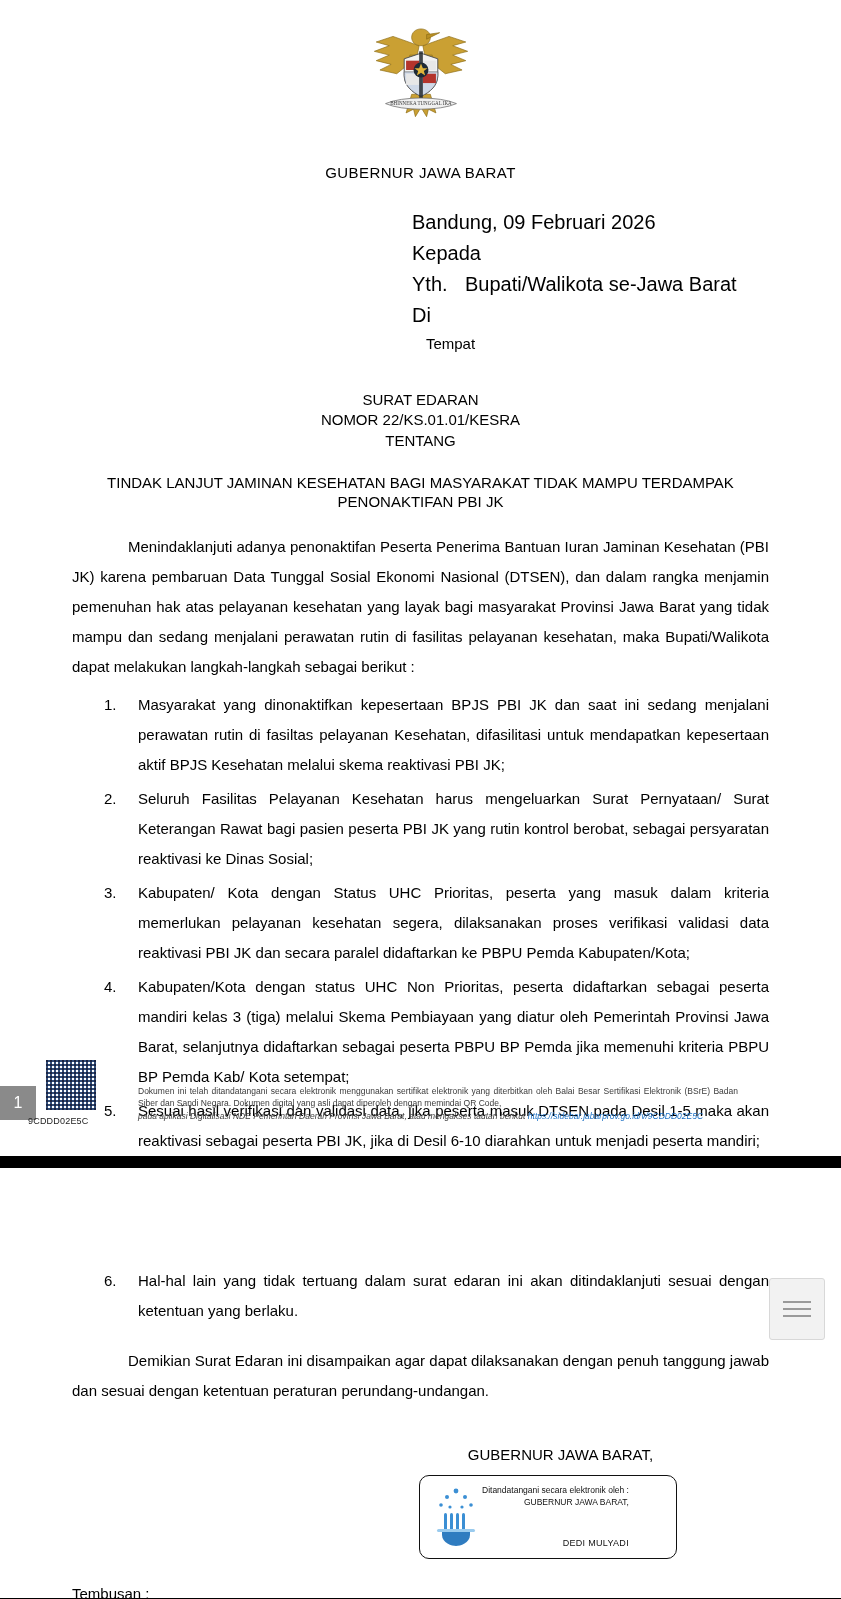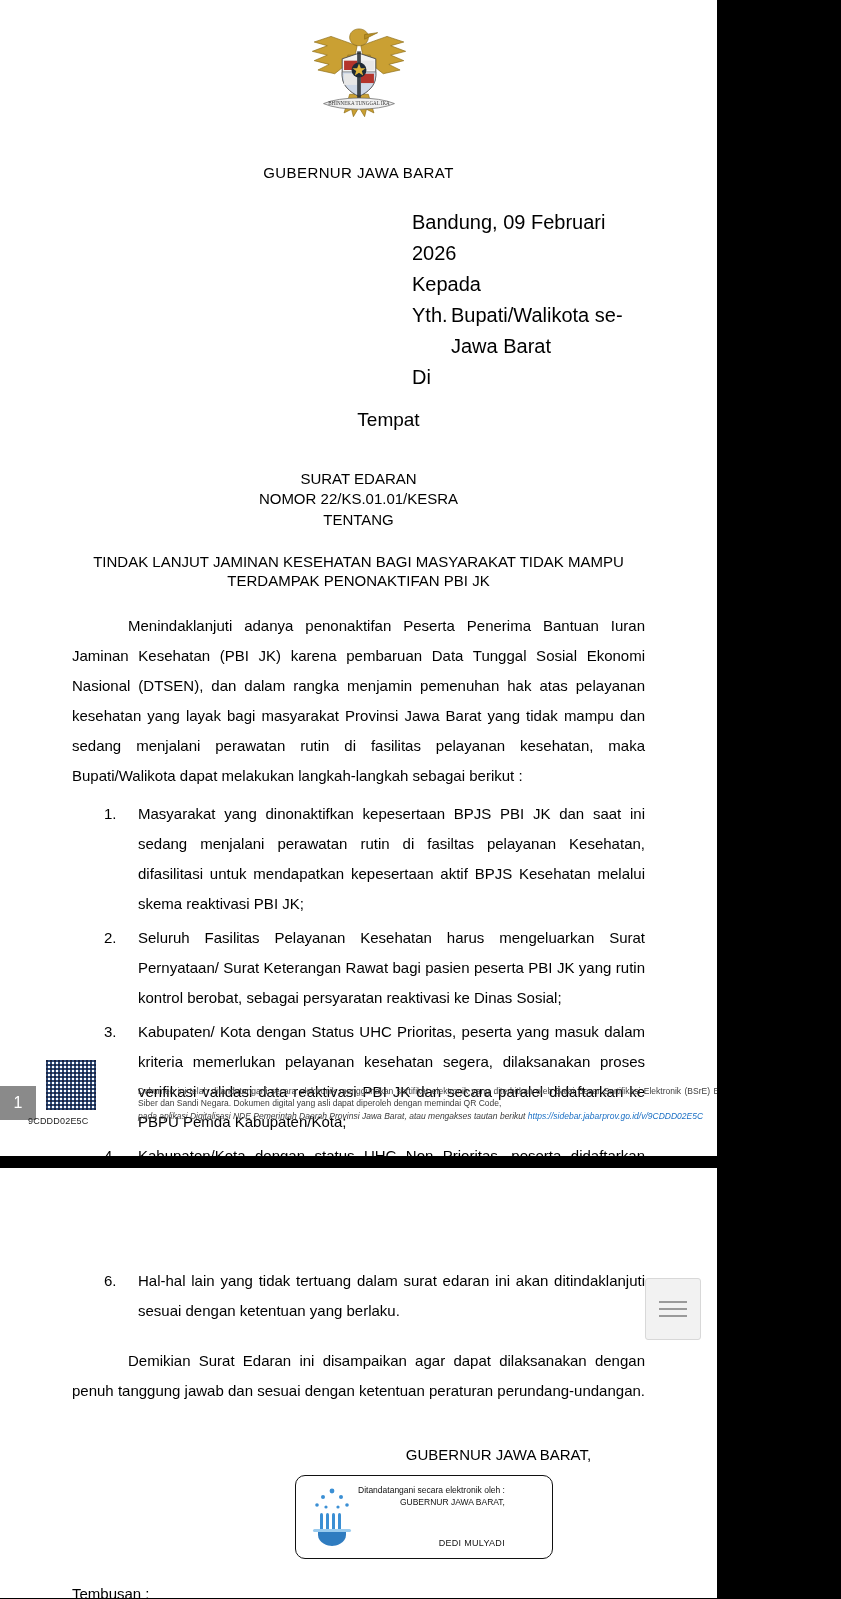--- a/index.html
+++ b/index.html
@@ -8,21 +8,21 @@
     padding: 0;
     background: #000;
   }
   body {
     width: 841px;
     font-family: "Liberation Sans", sans-serif;
     color: #000;
   }
   .page {
     position: relative;
-    width: 717px;
+    width: 841px;
     background: #fff;
     padding: 0 72px;
     overflow: hidden;
   }
   #page1 { height: 1156px; padding-top: 8px; }
   #page2 { height: 430px; margin-top: 12px; padding-top: 0; }
 
   .crest-wrap {
     text-align: center;
     padding-top: 6px;
@@ -42,28 +42,28 @@
 
   .addr-block {
     margin-top: 26px;
     padding-left: 340px;
     font-size: 20px;
     line-height: 1.55;
   }
   .addr-row { display: block; }
   .addr-yth {
     display: flex;
-    gap: 9px;
+    gap: 23px;
   }
   .addr-yth .lbl { width: 30px; flex: none; }
   .addr-di { }
   .tempat {
     text-align: center;
-    font-size: 19px;
-    margin-top: 16px;
+    font-size: 15px;
+    margin-top: 4px;
     padding-left: 60px;
   }
 
   .doc-head {
     text-align: center;
     margin-top: 38px;
     font-size: 15px;
     line-height: 1.35;
   }
   .doc-subject {

